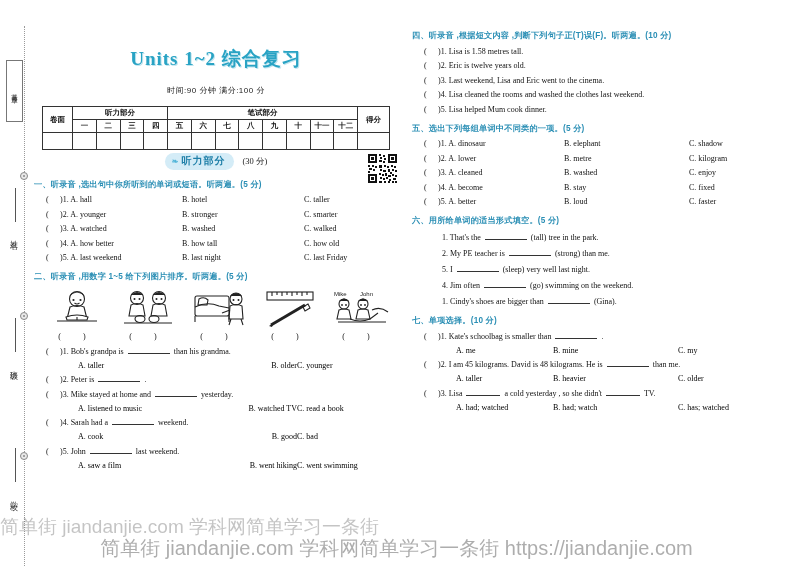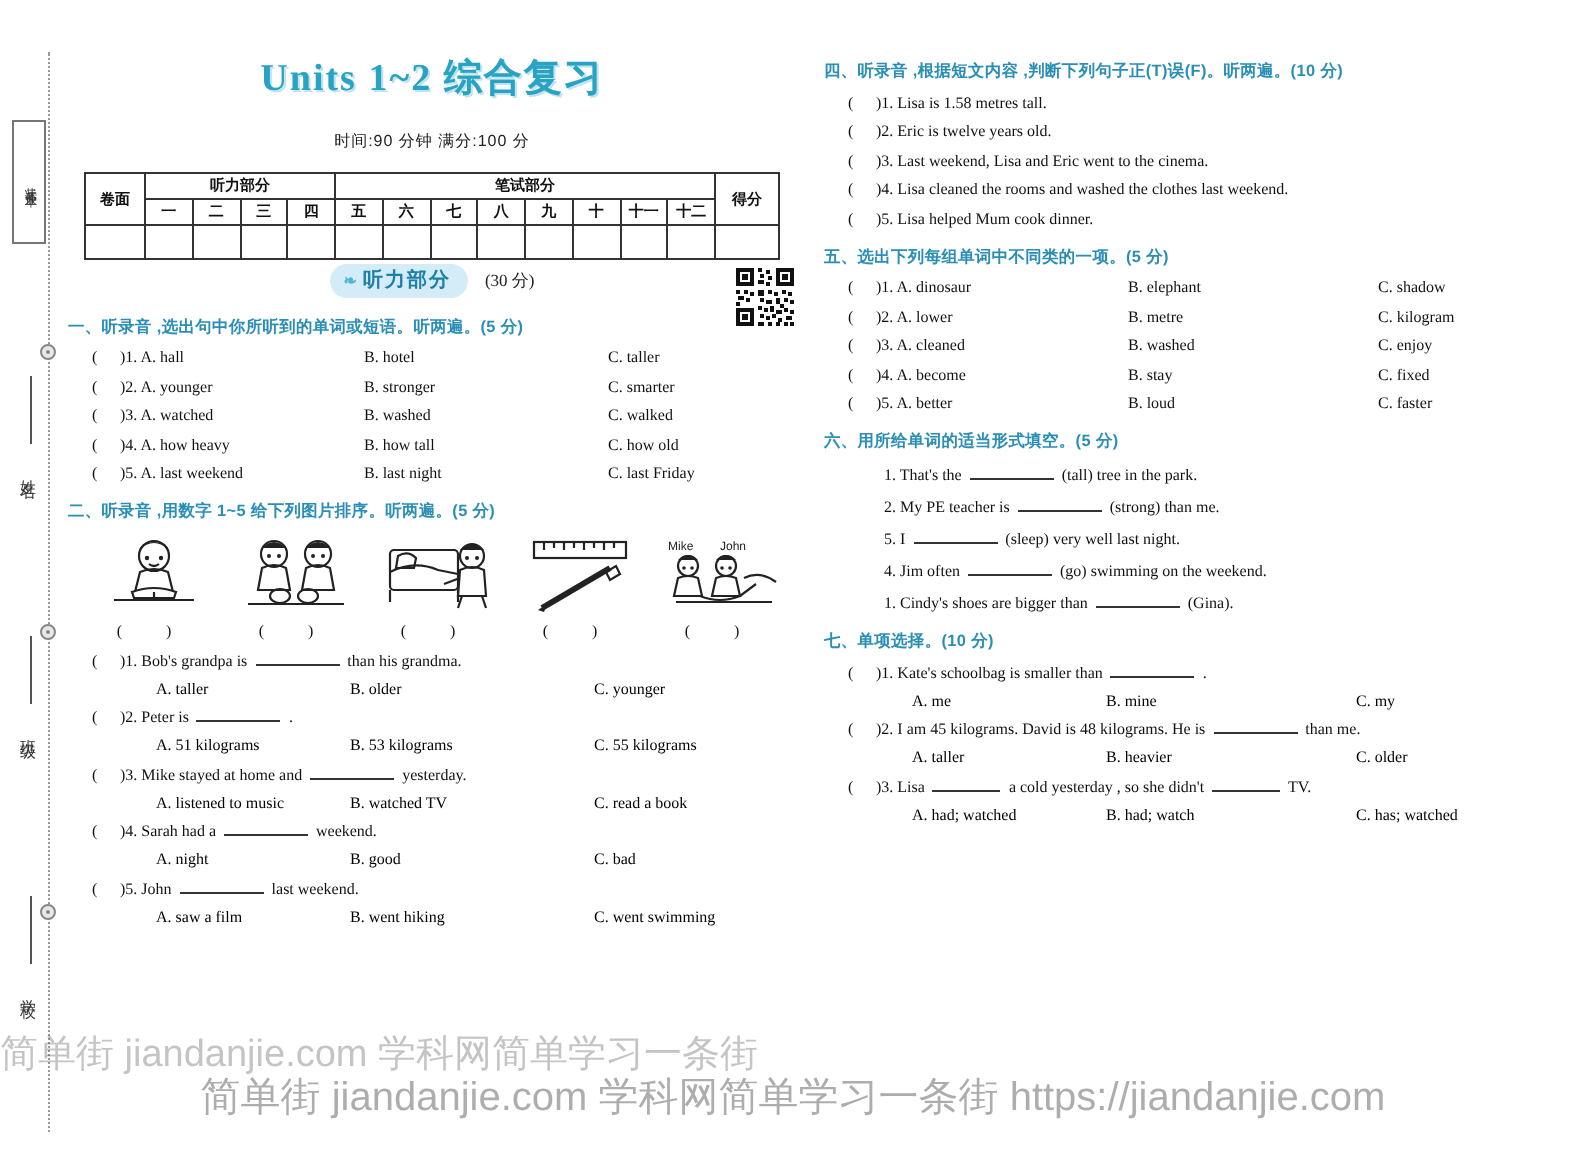--- a/index.html
+++ b/index.html
@@ -35,21 +35,21 @@
     border-radius:50%; background:#888;
   }
 
   
   .col { position:absolute; top:0; }
   .col-left  { left:30px;  width:372px; height:580px; }
   .col-right { left:408px; width:389px; height:580px; }
 
   
   .paper-title {
-    text-align:center; margin-top:26px;
+    text-align:center; margin-top:46px;
     font-size:19px; font-weight:bold; color:#29a3c4;
     letter-spacing:1px; text-shadow:1px 1px 0 #bfe4ef;
     font-family:"Liberation Serif", serif;
   }
   .paper-sub {
     text-align:center; margin-top:13px;
     font-size:8px; color:#222; letter-spacing:.5px;
     font-family:"Liberation Sans", sans-serif;
   }
 
@@ -94,21 +94,21 @@
   .brk { width:30px; flex:0 0 30px; text-align:left; padding-left:16px; letter-spacing:11px; }
   .stem { flex:1; }
   .optrow { display:flex; margin:5px 0 0 0; font-size:8px; white-space:nowrap; }
   .optrow .o { }
   .blankline { display:inline-block; border-bottom:1px solid #333; width:42px; height:7px; margin:0 2px; vertical-align:baseline; }
   .blankline.sm { width:34px; }
   .fillrow { margin:7px 0 0 34px; font-size:8px; color:#111; white-space:nowrap; }
 
   
   .L .optrow .o:nth-child(1){ width:145px; padding-left:48px; }
-  .L .optrow .o:nth-child(2){ width:122px; }
+  .L .optrow .o:nth-child(2){ width:122px;text-align:right; }
   .L .optrow .o:nth-child(3){ }
   
   .inline-opts { display:flex; font-size:8px; white-space:nowrap; }
   .inline-opts .o:nth-child(1){ width:122px; }
   .inline-opts .o:nth-child(2){ width:122px; }
 
   
   .R .optrow .o:nth-child(1){ width:145px; padding-left:48px; }
   .R .optrow .o:nth-child(2){ width:125px; }
   .R .inline-opts .o:nth-child(1){ width:126px; }
@@ -308,21 +308,21 @@
             <span class="o"><span>)3.</span> <span>A. watched</span></span>
             <span class="o">B. washed</span>
             <span class="o">C. walked</span>
           </span>
         </span>
       </div>
       <div class="qrow">
         <span class="brk">(</span>
         <span class="stem">
           <span class="inline-opts">
-            <span class="o"><span>)4.</span> <span>A. how heavy</span></span>
+            <span class="o"><span>)4.</span> <span>A. how better</span></span>
             <span class="o">B. how tall</span>
             <span class="o">C. how old</span>
           </span>
         </span>
       </div>
       <div class="qrow">
         <span class="brk">(</span>
         <span class="stem">
           <span class="inline-opts">
             <span class="o"><span>)5.</span> <span>A. last weekend</span></span>
@@ -449,25 +449,20 @@
 
       <div class="qrow">
         <span class="brk">(</span>
         <span class="stem">
           <span>)2.</span>
           <span>Peter is</span>
           <span class="blankline"></span>
           <span>.</span>
         </span>
       </div>
-      <div class="optrow">
-        <span class="o">A. 51 kilograms</span>
-        <span class="o">B. 53 kilograms</span>
-        <span class="o">C. 55 kilograms</span>
-      </div>
 
       <div class="qrow">
         <span class="brk">(</span>
         <span class="stem">
           <span>)3.</span>
           <span>Mike stayed at home and</span>
           <span class="blankline"></span>
           <span>yesterday.</span>
         </span>
       </div>
@@ -480,21 +475,21 @@
       <div class="qrow">
         <span class="brk">(</span>
         <span class="stem">
           <span>)4.</span>
           <span>Sarah had a</span>
           <span class="blankline"></span>
           <span>weekend.</span>
         </span>
       </div>
       <div class="optrow">
-        <span class="o">A. night</span>
+        <span class="o">A. cook</span>
         <span class="o">B. good</span>
         <span class="o">C. bad</span>
       </div>
 
       <div class="qrow">
         <span class="brk">(</span>
         <span class="stem">
           <span>)5.</span>
           <span>John</span>
           <span class="blankline"></span>

